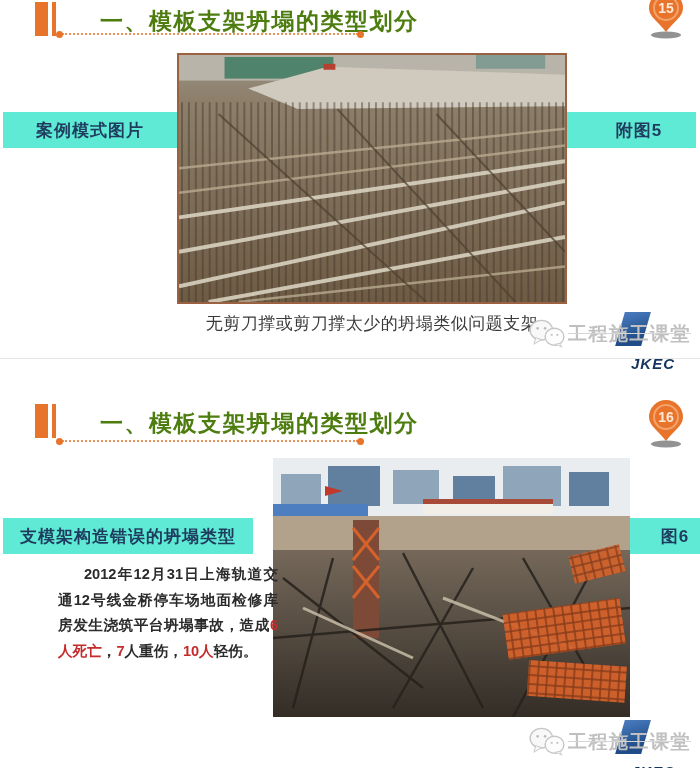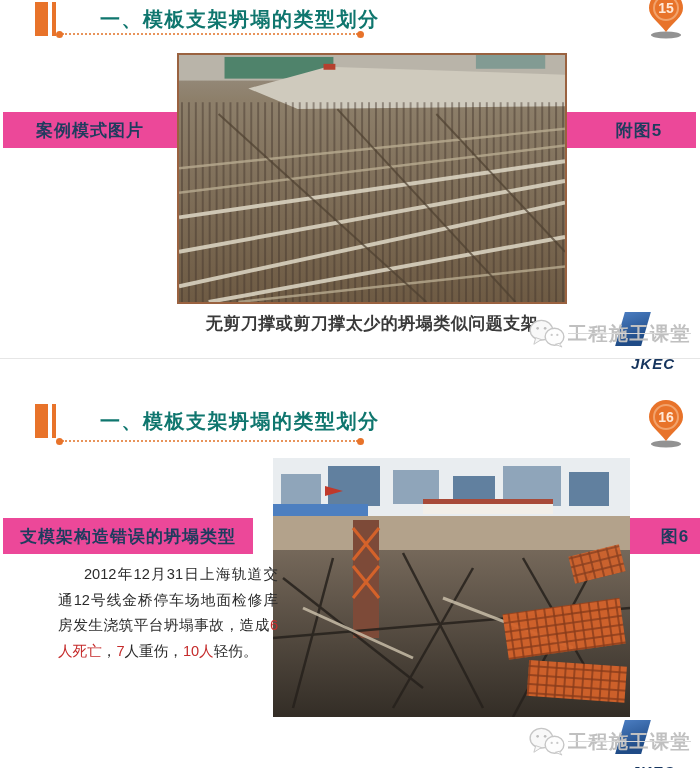--- a/index.html
+++ b/index.html
@@ -4,57 +4,57 @@
 <style>
   * { margin:0; padding:0; box-sizing:border-box; }
   body { font-family:"Liberation Sans","DejaVu Sans",sans-serif; background:#fff; }
   .page { position:relative; width:700px; height:768px; background:#ffffff; overflow:hidden; }
 
   
   .accent-bar { position:absolute; background:#e8732a; }
   .accent-bar.thick { width:13px; height:34px; }
   .accent-bar.thin  { width:4px;  height:34px; }
 
-  .slide-title { position:absolute; font-size:20px; font-weight:bold; color:#0f766e;
+  .slide-title { position:absolute; font-size:23px; font-weight:bold; color:#4d7c0f;
                  letter-spacing:1.5px; white-space:nowrap; }
 
   .dotted-rule { position:absolute; left:62px; width:296px; border-top:2px dotted #e8935a; }
   .dotted-rule .dot { position:absolute; top:-4px; width:7px; height:7px; border-radius:50%;
                       background:#e8732a; }
   .dotted-rule .dot.left  { left:-6px; }
   .dotted-rule .dot.right { right:-6px; }
 
   .pin { position:absolute; left:644px; width:44px; height:52px; }
 
-  .banner { position:absolute; height:36px; background:#ec4899; display:flex;
+  .banner { position:absolute; height:36px; background:#5eead4; display:flex;
             align-items:center; justify-content:center; }
   .banner span { font-size:17px; font-weight:bold; color:#1f3c5e; letter-spacing:1px; }
 
   .photo { position:absolute; overflow:hidden; }
   .photo svg { display:block; width:100%; height:100%; }
   .photo.bordered { border:2px solid #9a6240; }
 
-  .caption { position:absolute; font-size:17px; font-weight:bold; color:#3a3a3a;
+  .caption { position:absolute; font-size:17px; font-weight:normal; color:#3a3a3a;
              text-align:center; letter-spacing:0.5px; }
 
   
   .logo { position:absolute; width:172px; height:46px;text-align:center; }
   .logo .wechat { position:absolute; left:0; top:6px; }
   .logo .brand  { position:absolute; left:40px; top:9px; font-size:19px; font-weight:bold;
                   color:#c0c0c0; letter-spacing:1.5px; white-space:nowrap; z-index:2;
                   text-decoration:line-through; text-decoration-color:#d6d6d6; }
   .logo .flag   { position:absolute; left:92px; top:0; width:26px; height:34px;
                   transform:skewX(-16deg); z-index:1;
                   background:linear-gradient(160deg,#4a7cc0 0%,#1f4b86 80%); }
   .logo .jkec   { position:absolute; left:103px; top:27px; font-size:15px; font-weight:bold;
                   font-style:italic; color:#16355e; letter-spacing:1px; z-index:3;margin-top:16px; }
 
   
   .case-text { position:absolute; left:58px; top:562px; width:220px;
-               font-size:14.6px; font-weight:normal; color:#2b2b2b; line-height:25.5px;
+               font-size:14.6px; font-weight:bold; color:#2b2b2b; line-height:25.5px;
                text-align:justify; text-indent:26px; word-break:break-all; }
   .case-text .red { color:#c52b2b; }
 
   .slide-divider { position:absolute; left:0; top:358px; width:700px; height:1px;
                    background:#e6e6e6; }
 </style>
 </head>
 <body>
 
 <div class="page">

